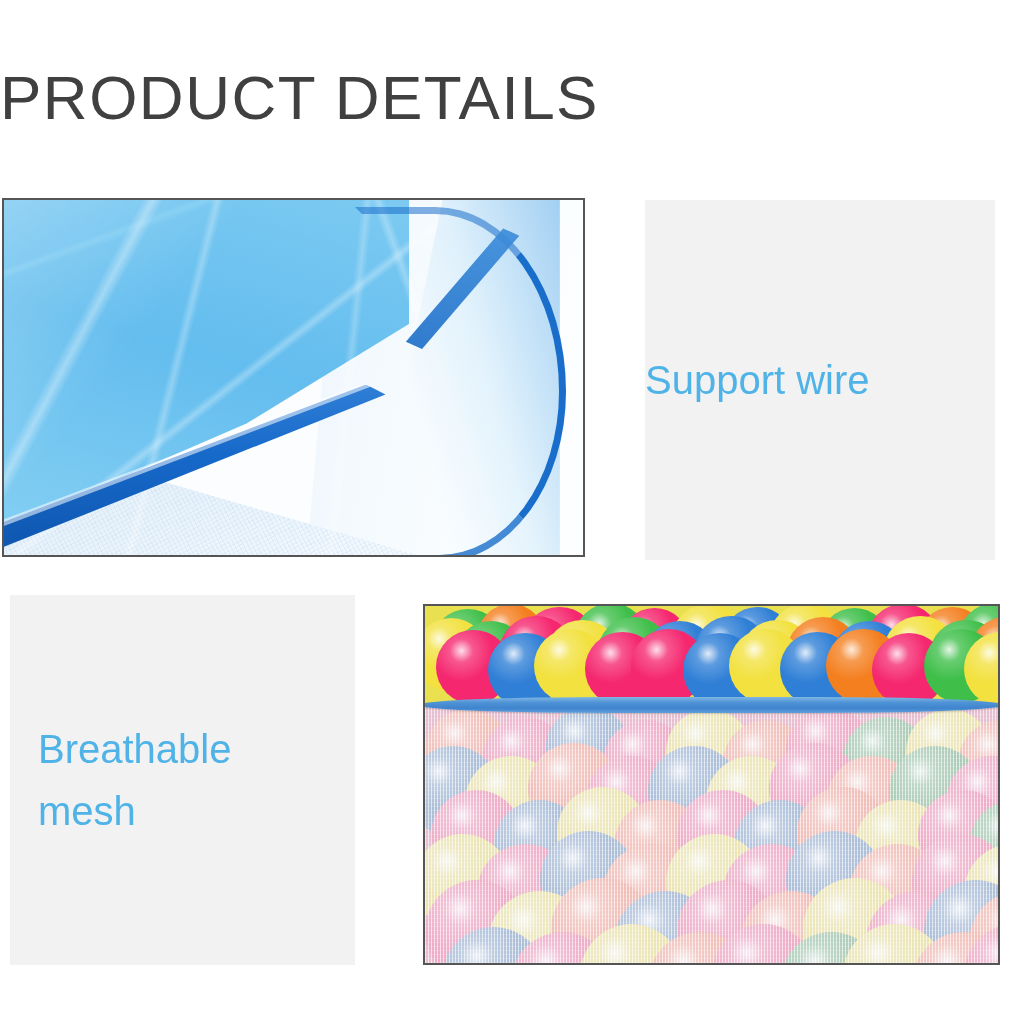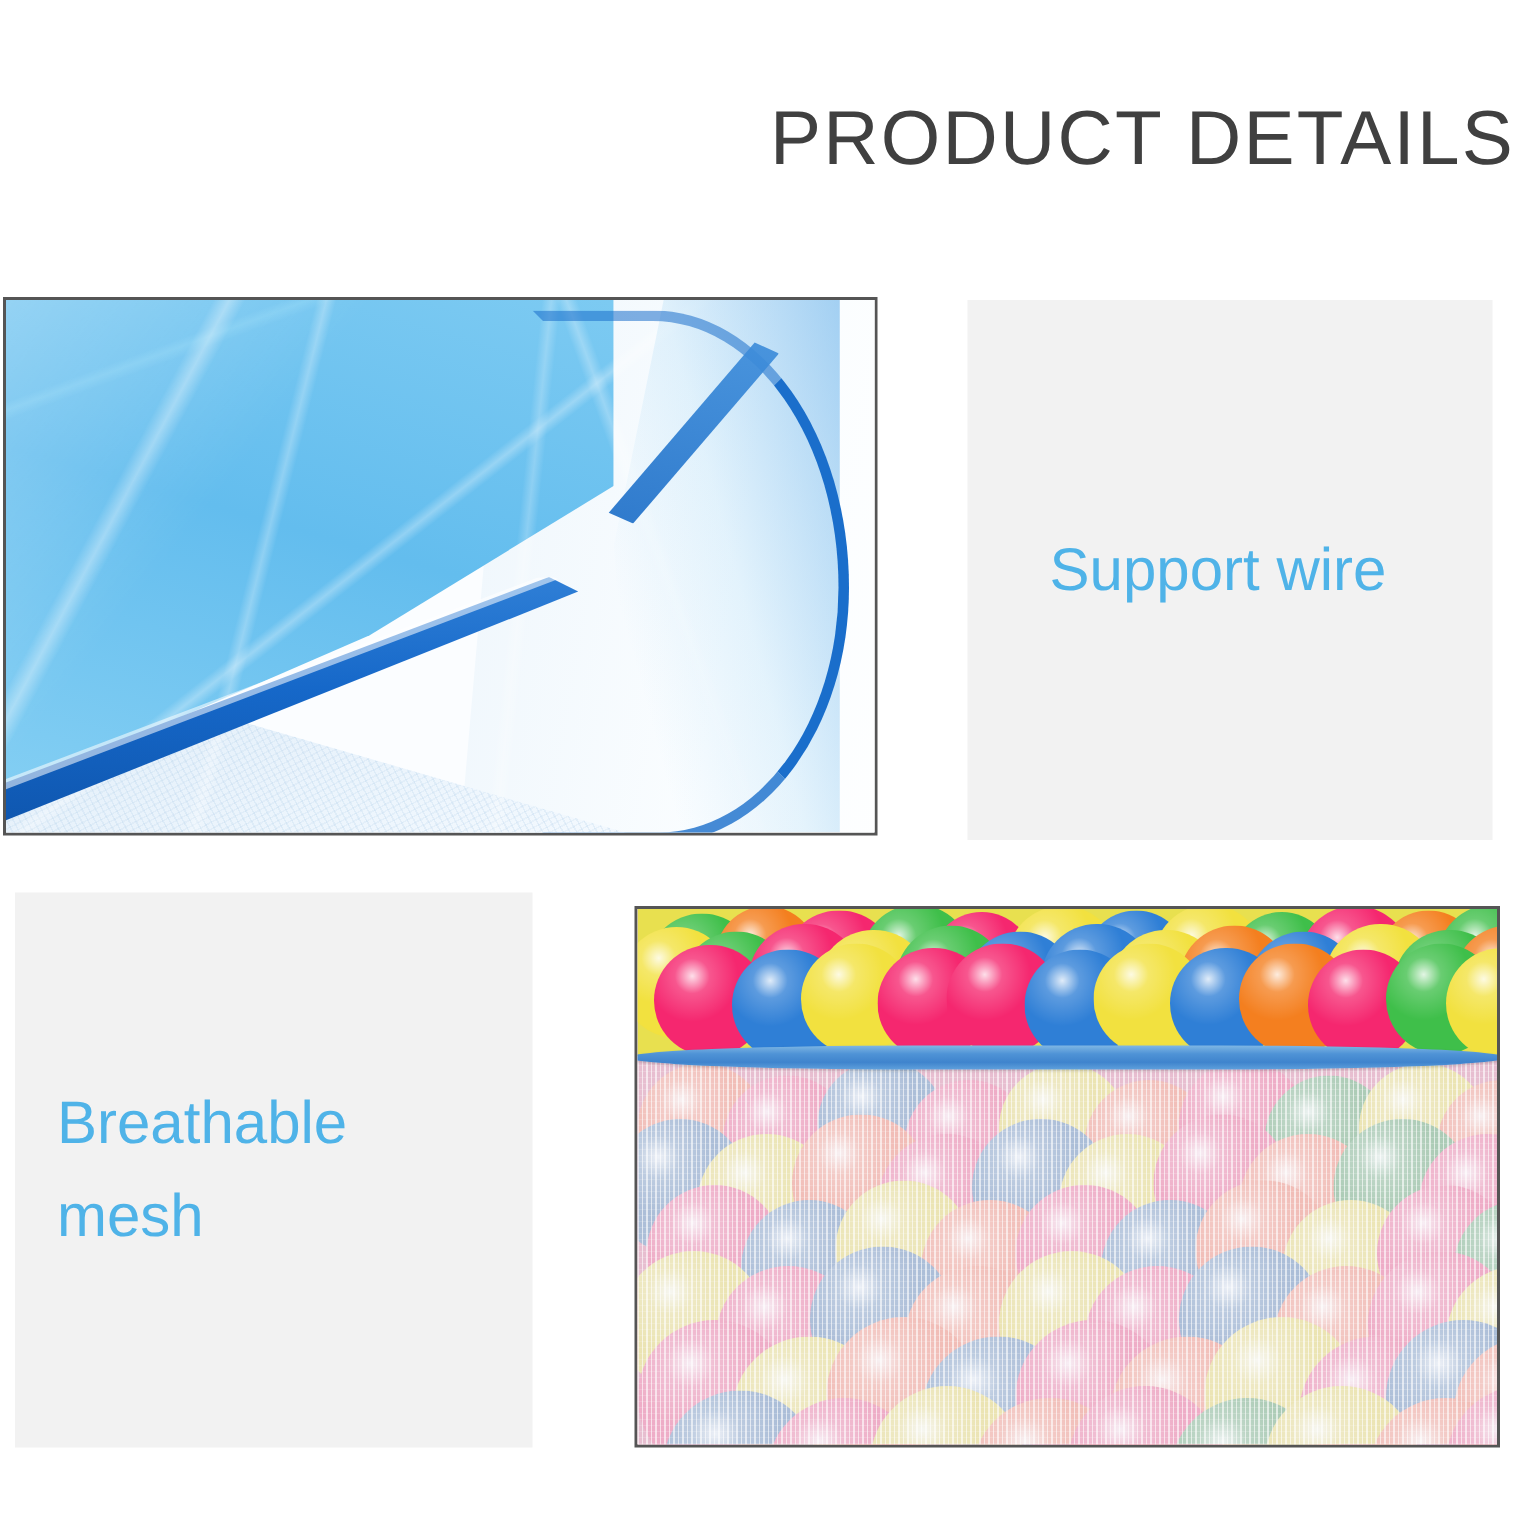--- a/index.html
+++ b/index.html
@@ -15,22 +15,22 @@
     font-family: "Liberation Sans", sans-serif;
     -webkit-font-smoothing: antialiased;
   }
 
   
   .page-title {
     position: absolute;
     left: 0;
     top: 64px;
     width: 1010px;
-    text-align: right;
-    font-size: 51px;
+    text-align: left;
+    font-size: 62px;
     font-weight: 300;
     letter-spacing: 1.5px;
     color: #404040;
     line-height: 1.1;
     white-space: nowrap;
   }
 
   
   .caption-panel {
     position: absolute;
@@ -46,21 +46,21 @@
     line-height: 1.55;
     white-space: pre-line;
   }
 
   
   #panel-support-wire {
     left: 645px;
     top: 200px;
     width: 350px;
     height: 360px;
-    justify-content: center;
+    justify-content: flex-start;
     padding-right: 16px;
   }
 
   
   #panel-breathable-mesh {
     left: 10px;
     top: 595px;
     width: 345px;
     height: 370px;
     justify-content: flex-start;

